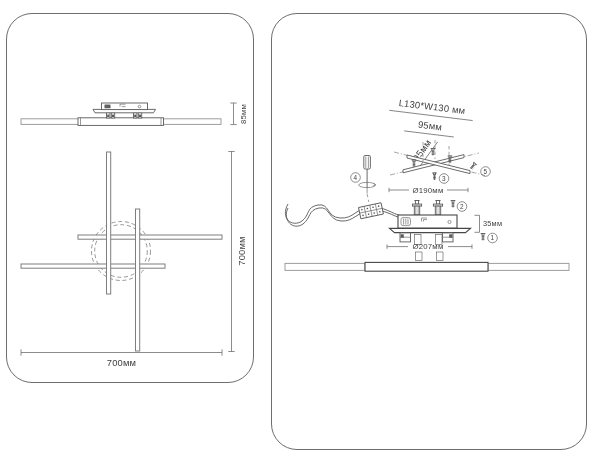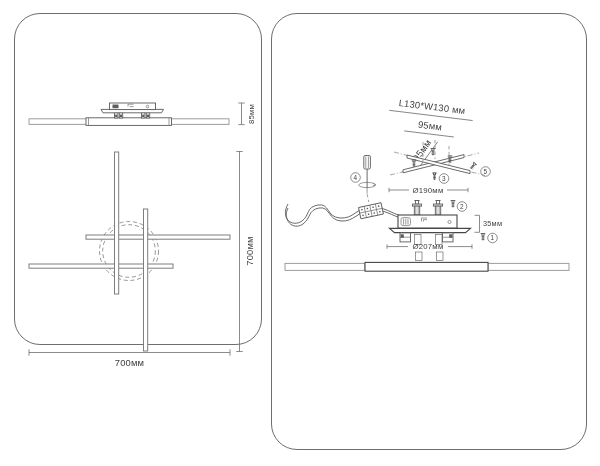--- a/index.html
+++ b/index.html
@@ -1,19 +1,19 @@
 <!DOCTYPE html>
 <html><head>
 <meta charset="utf-8">
 <style>
   html,body{margin:0;padding:0;background:#ffffff;}
   .canvas{position:relative;width:600px;height:466px;background:#ffffff;
           font-family:"Liberation Sans",sans-serif;overflow:hidden;}
   .panel{position:absolute;border:1.4px solid #6e6e6e;border-radius:26px;background:#fff;box-sizing:border-box;}
-  .panel-left{left:14px;top:13px;width:248px;height:332px;}
+  .panel-left{left:6px;top:13px;width:248px;height:370px;}
   .panel-right{left:271px;top:13px;width:316px;height:437px;}
   .panel svg{position:absolute;left:0;top:0;}
   
   .lt{fill:#fff;stroke:#9d9d9d;stroke-width:1;}
   .bar{fill:#fff;stroke:#7e7e7e;stroke-width:1;}
   .dk{fill:#fff;stroke:#5a5a5a;stroke-width:0.9;}
   .dkk{fill:#fff;stroke:#474747;stroke-width:1.1;}
   .fine{fill:none;stroke:#6e6e6e;stroke-width:0.7;}
   .fill5{fill:#5a5a5a;stroke:none;}
   .dim{fill:none;stroke:#6f6f6f;stroke-width:0.8;}

